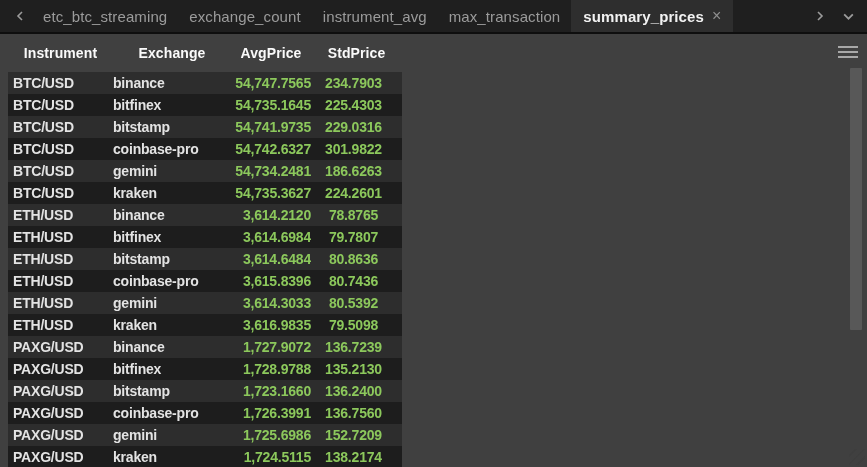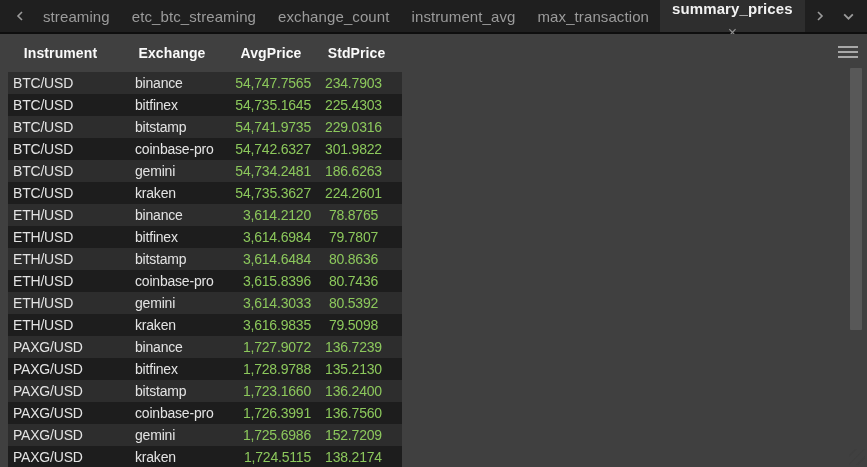--- a/index.html
+++ b/index.html
@@ -13,47 +13,47 @@
     height: 34px; flex: 0 0 34px; background: #1f1f1f;
     border-bottom: 2px solid #0e0e0e;
     display: flex; align-items: stretch; padding-left: 8px; white-space: nowrap;
   }
   .nav-btn { display: flex; align-items: center; padding: 0 6px; flex-shrink: 0; cursor: pointer; }
   .tab {
     display: flex; align-items: center; padding: 0 11px; flex-shrink: 0;
     color: #9b9b9b; font-size: 15px; cursor: pointer; letter-spacing: 0.1px;
   }
   .tab.active {
-    background: #2e2e2e; color: #f2f2f2; font-weight: 700; gap: 8px; padding: 0 12px; flex-direction: column;
+    background: #2e2e2e; color: #f2f2f2; font-weight: 700; gap: 8px; padding: 0 12px;
   }
   .tab-close { color: #8f8f8f; font-weight: 400; font-size: 16px; line-height: 1; cursor: pointer; }
   .tab-actions { margin-left: auto; display: flex; align-items: center; gap: 4px; padding-right: 6px; flex-shrink: 0; }
 
   
   .panel { position: relative; flex: 1; background: #404040; overflow: hidden; }
 
   .header-row {
     margin-left: 8px; width: 394px; height: 38px;
     display: grid; grid-template-columns: 105px 118px 80px 91px; align-items: center;
   }
   .hcell { color: #fafafa; font-weight: 700; font-size: 14px; text-align: center; cursor: pointer; letter-spacing: 0.1px; }
 
   .menu-btn { position: absolute; top: 12px; right: 9px; width: 20px; cursor: pointer; }
   .menu-btn i { display: block; height: 2px; background: #a8a8a8; margin-bottom: 3px; }
 
   .tbody { margin-left: 8px; width: 394px; }
   .trow {
     height: 22px; display: grid; grid-template-columns: 105px 118px 80px 91px;
-    align-items: center; font-size: 14px; font-weight: 400; letter-spacing: -0.2px; cursor: pointer;
+    align-items: center; font-size: 14px; font-weight: 700; letter-spacing: -0.2px; cursor: pointer;
   }
   .trow.light { background: #2d2d2d; }
   .trow.dark  { background: #1d1d1d; }
   .cell { overflow: hidden; }
   .cell.c0 { color: #e3e3e3; padding-left: 5px; }
-  .cell.c1 { color: #e3e3e3; margin-left: 22px; }
+  .cell.c1 { color: #e3e3e3; }
   .cell.c2 { color: #8cc85c; text-align: right; }
   .cell.c3 { color: #8cc85c; text-align: center; padding-right: 6px; }
 
   
   .vscroll { position: absolute; top: 0; bottom: 0; right: 5px; width: 12px; }
   .vthumb { position: absolute; top: 34px; height: 262px; width: 12px; background: #585858; border-radius: 1px; cursor: grab; }
 
   .resize-grip {
     position: absolute; right: 2px; bottom: 2px; width: 16px; height: 16px;
     background: repeating-linear-gradient(135deg, transparent 0 4px, #3d3d3d 4px 6px);
@@ -64,23 +64,20 @@
 <body>
 
 <div class="window">
 
   <div class="tabbar">
     <span class="nav-btn">
       <svg width="12" height="12" viewBox="0 0 12 12">
           <path d="M8 2 L4 6 L8 10" stroke="#9b9b9b" stroke-width="1.6" fill="none"></path>
         </svg>
     </span>
-    <div class="tab">
-      <span>streaming</span>
-    </div>
     <div class="tab">
       <span>etc_btc_streaming</span>
     </div>
     <div class="tab">
       <span>exchange_count</span>
     </div>
     <div class="tab">
       <span>instrument_avg</span>
     </div>
     <div class="tab">

